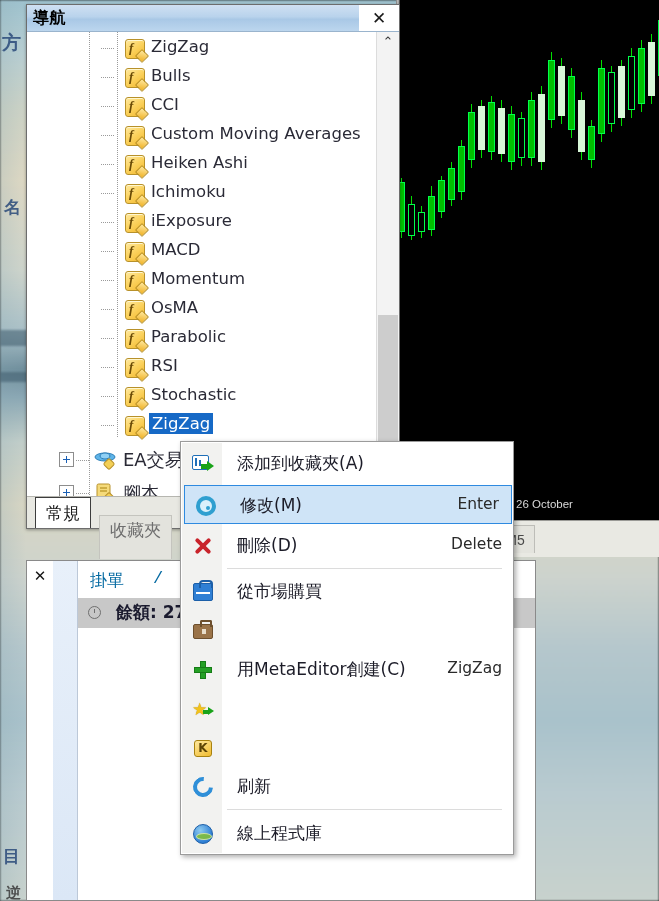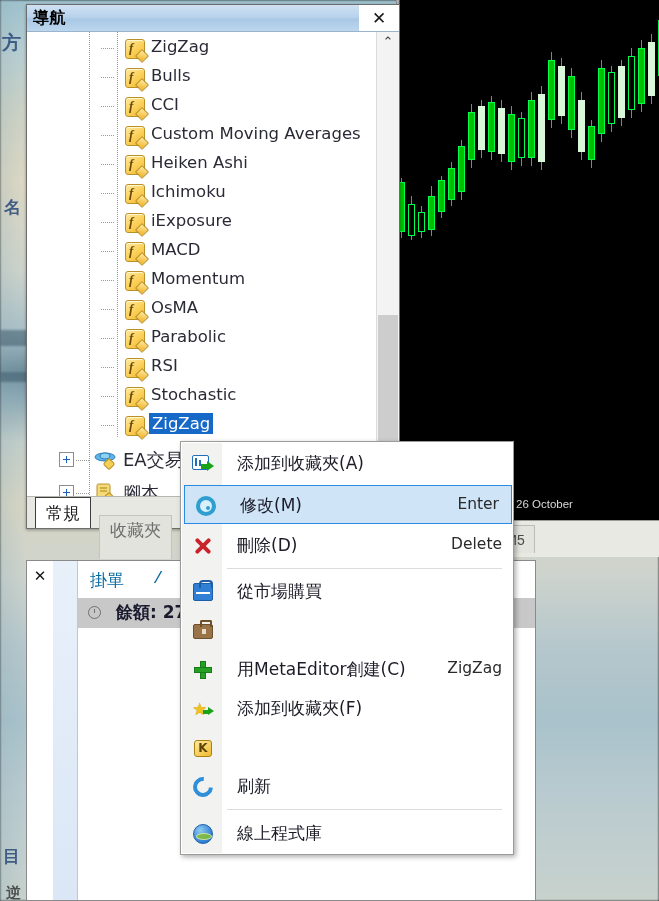--- a/index.html
+++ b/index.html
@@ -538,21 +538,20 @@
         <span class="maccel">ZigZag</span>
       </div>
       <div class="mi" style="top: 247px;">
         <span class="micon">
           <span class="ic-star">★</span>
           <span class="ic-starrow">
             <span class="shaft"></span>
             <span class="head"></span>
           </span>
         </span>
-        <span class="mlabel">添加到收藏夾(F)</span>
       </div>
       <div class="mi" style="top: 286px;">
         <span class="micon">
           <span class="ic-key">K</span>
         </span>
       </div>
       <div class="mi" style="top: 325px;">
         <span class="micon">
           <span class="ic-refresh"></span>
         </span>

